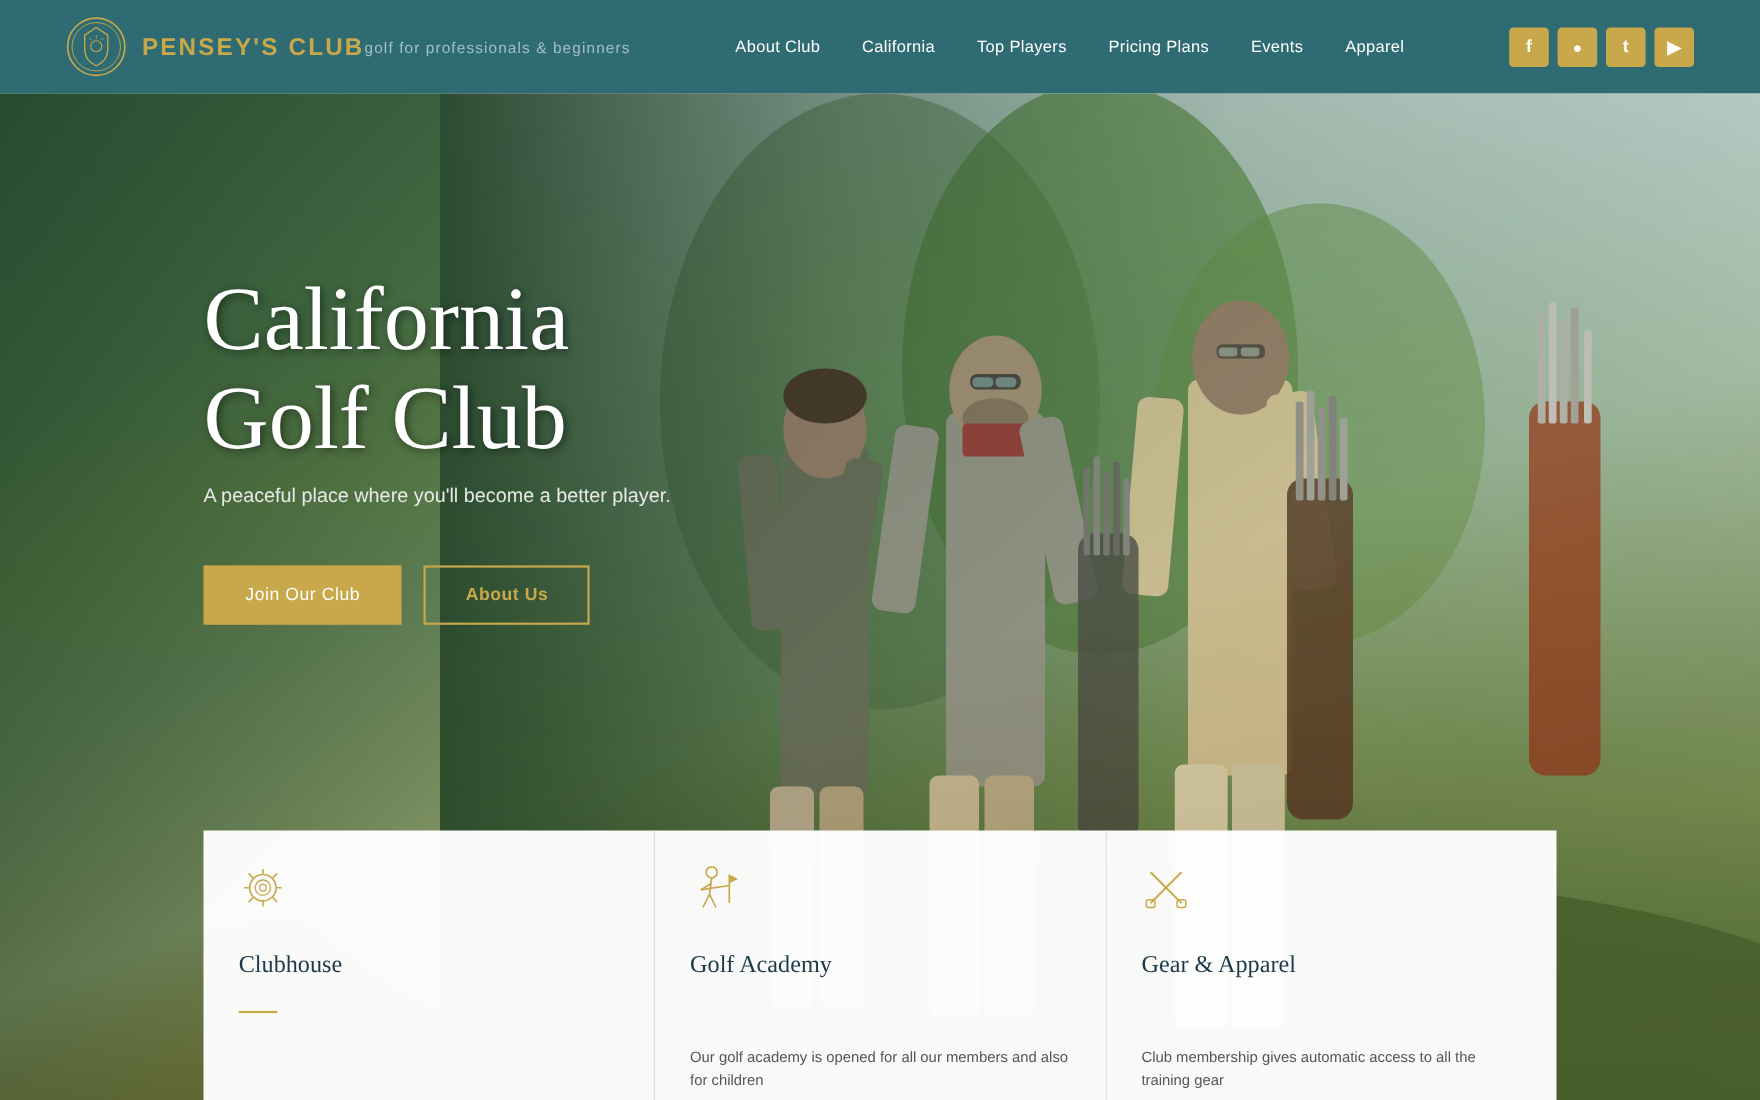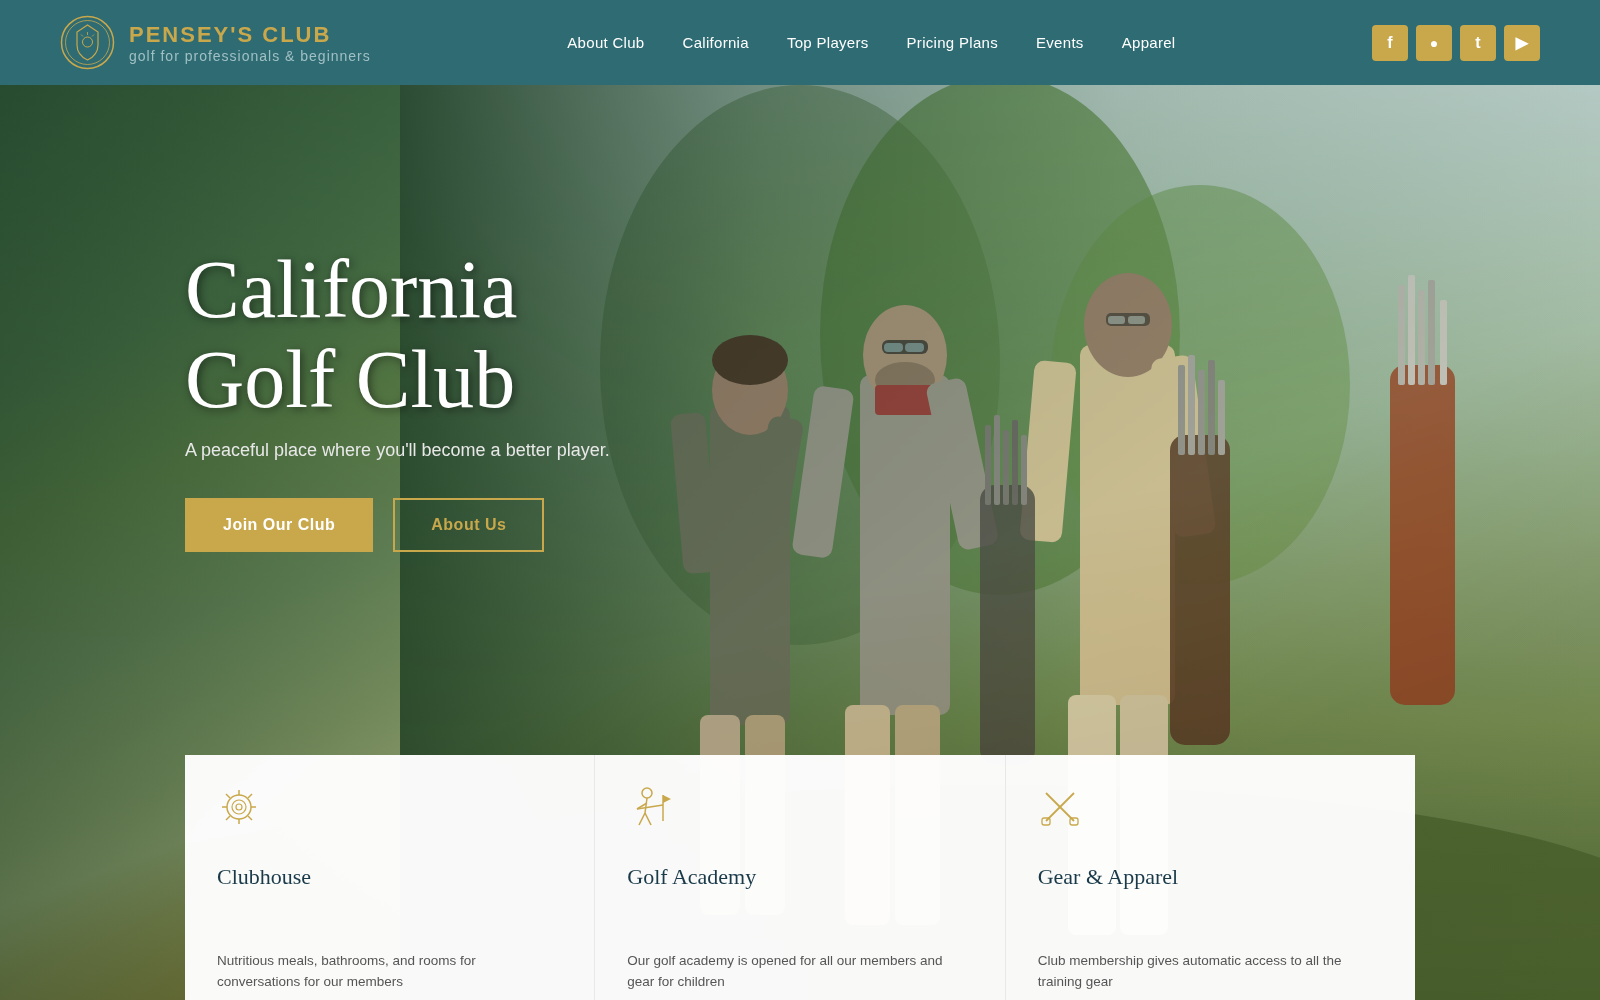--- a/index.html
+++ b/index.html
@@ -18,21 +18,22 @@
       display: flex;
       align-items: center;
       gap: 14px;
     }
     .logo-icon {
       width: 55px;
       height: 55px;
     }
     .logo-text-block {
       display: flex;
-      flex-direction: column;
+      flex-direction: row;
+      align-items: center;
     }
     .logo-title {
       color: #c9a84c;
       font-size: 22px;
       font-weight: bold;
       letter-spacing: 2px;
       font-family: Arial, sans-serif;
     }
     .logo-subtitle {
       color: #a0c0c4;
@@ -102,35 +103,35 @@
       font-family: Georgia, serif;
       font-weight: normal;
       margin-bottom: 12px;
       text-shadow: 2px 2px 8px rgba(0,0,0,0.5);
     }
     .hero-subtitle {
       font-size: 18px;
       color: #e8e8e8;
       font-family: Arial, sans-serif;
       font-weight: 400;
-      margin-bottom: 34px;
+      margin-bottom: 50px;
       line-height: 1.5;
     }
     .hero-buttons {
       display: flex;
       gap: 20px;
     }
     .btn-primary {
       background-color: #c9a84c;
       color: #ffffff;
       border: none;
       padding: 18px 38px;
       font-size: 16px;
       font-family: Arial, sans-serif;
-      font-weight: bold;
+      font-weight: normal;
       cursor: pointer;
       letter-spacing: 0.5px;
     }
     .btn-secondary {
       background-color: transparent;
       color: #c9a84c;
       border: 2px solid #c9a84c;
       padding: 16px 36px;
       font-size: 16px;
       font-family: Arial, sans-serif;
@@ -365,41 +366,40 @@
           <line x1="34" y1="22" x2="39" y2="22" stroke="#c9a84c" stroke-width="1.5"></line>
           <line x1="9" y1="9" x2="13" y2="13" stroke="#c9a84c" stroke-width="1.5"></line>
           <line x1="31" y1="31" x2="35" y2="35" stroke="#c9a84c" stroke-width="1.5"></line>
           <line x1="35" y1="9" x2="31" y2="13" stroke="#c9a84c" stroke-width="1.5"></line>
           <line x1="13" y1="31" x2="9" y2="35" stroke="#c9a84c" stroke-width="1.5"></line>
           <circle cx="22" cy="22" r="3" stroke="#c9a84c" stroke-width="1.2" fill="none"></circle>
         </svg>
       </div>
       <h3 class="card-title">Clubhouse</h3>
       <div class="card-divider"></div>
-      <p class="card-text">Nutritious meals, bathrooms, and rooms for conversations for our members</p>
     </div>
 
     <div class="card">
       <div class="card-icon">
         <svg width="44" height="44" viewBox="0 0 44 44" fill="none">
 
           <circle cx="20" cy="8" r="5" stroke="#c9a84c" stroke-width="1.5" fill="none"></circle>
           <line x1="20" y1="13" x2="18" y2="28" stroke="#c9a84c" stroke-width="1.5"></line>
           <line x1="18" y1="28" x2="12" y2="40" stroke="#c9a84c" stroke-width="1.5"></line>
           <line x1="18" y1="28" x2="24" y2="40" stroke="#c9a84c" stroke-width="1.5"></line>
           <line x1="20" y1="18" x2="10" y2="24" stroke="#c9a84c" stroke-width="1.5"></line>
           <line x1="10" y1="24" x2="36" y2="20" stroke="#c9a84c" stroke-width="1.5"></line>
 
           <line x1="36" y1="10" x2="36" y2="36" stroke="#c9a84c" stroke-width="1.5"></line>
           <polygon points="36,10 44,14 36,18" fill="#c9a84c"></polygon>
         </svg>
       </div>
       <h3 class="card-title">Golf Academy</h3>
       <div class="card-divider"></div>
-      <p class="card-text">Our golf academy is opened for all our members and gear for children</p>
+      <p class="card-text">Our golf academy is opened for all our members and also for children</p>
     </div>
 
     <div class="card">
       <div class="card-icon">
         <svg width="44" height="44" viewBox="0 0 44 44" fill="none">
 
           <line x1="8" y1="36" x2="36" y2="8" stroke="#c9a84c" stroke-width="1.8"></line>
           <line x1="36" y1="36" x2="8" y2="8" stroke="#c9a84c" stroke-width="1.8"></line>
 
           <rect x="4" y="33" width="8" height="7" rx="2" stroke="#c9a84c" stroke-width="1.3" fill="none"></rect>

